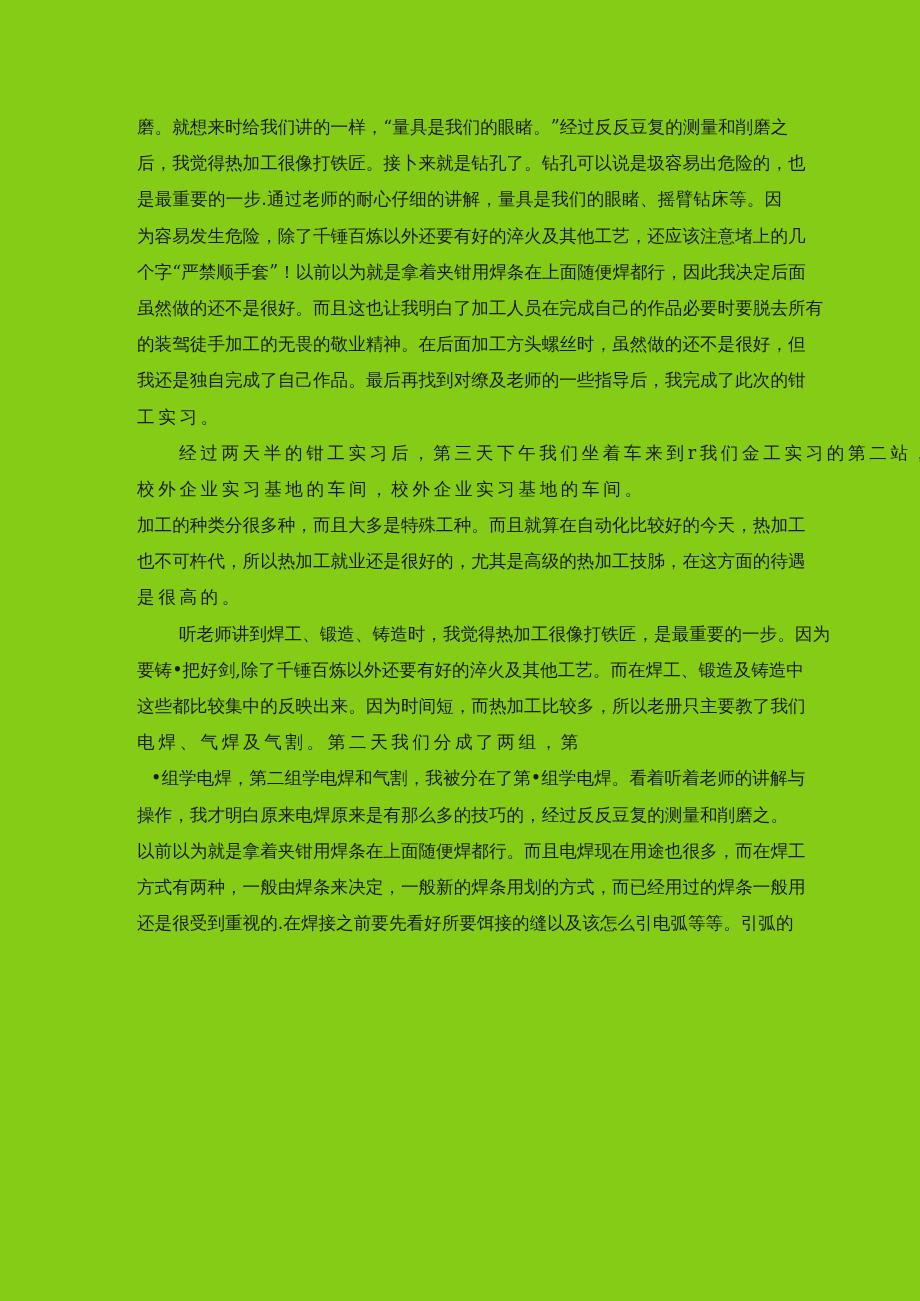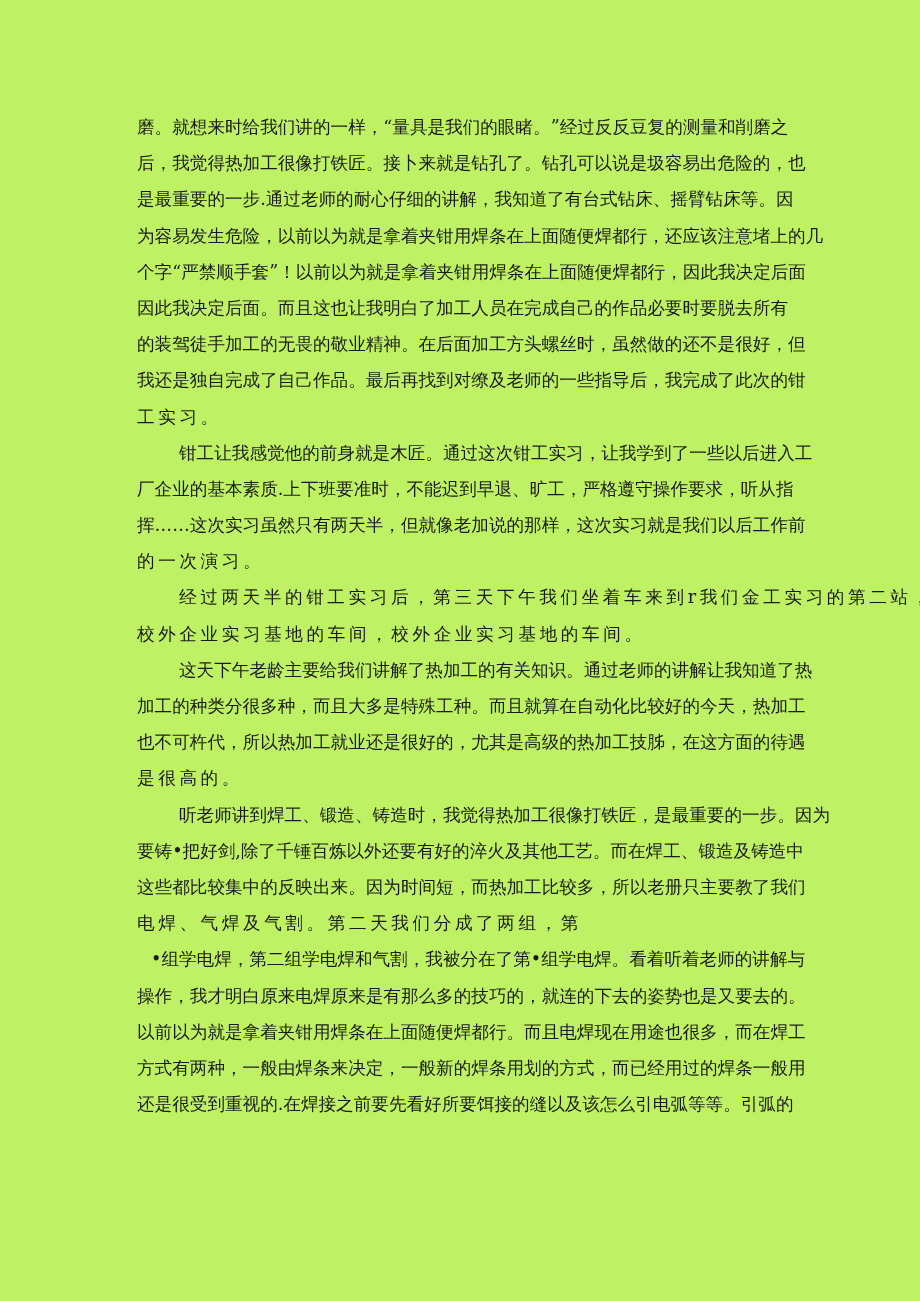--- a/index.html
+++ b/index.html
@@ -1,18 +1,18 @@
 <!DOCTYPE html>
 <html><head>
 <meta charset="utf-8">
 <style>
   html, body { margin: 0; padding: 0; background: #ffffff; }
   body { width: 920px; height: 1301px; position: relative; overflow: hidden; }
   .page {
-    position: absolute; left: 0; top: 0; width: 920px; height: 1301px; background: #bef264;
+    position: absolute; left: 0; top: 0; width: 920px; height: 1301px; background: #84cc16;
   }
   .text-body {
     position: absolute; left: 137px; top: 115px; width: 645px;
     font-family: "DejaVu Serif", "Liberation Serif", serif;
     font-size: 17.6px; color: #1a1a1a;
   }
   .line {
     display: block; height: 36.2px; line-height: 24px;
     white-space: nowrap; letter-spacing: 3.6px;
   }
@@ -22,57 +22,50 @@
 </style>
 </head>
 <body>
 
 <div class="page">
   <div class="text-body">
 
     <div>
       <span class="line justify">磨。就想来时给我们讲的一样，“量具是我们的眼睹。”经过反反豆复的测量和削磨之</span>
       <span class="line justify">后，我觉得热加工很像打铁匠。接卜来就是钻孔了。钻孔可以说是圾容易出危险的，也</span>
-      <span class="line justify">是最重要的一步.通过老师的耐心仔细的讲解，我知道了有台式钻床、摇臂钻床等。因</span>
-      <span class="line justify">为容易发生危险，以前以为就是拿着夹钳用焊条在上面随便焊都行，还应该注意堵上的几</span>
+      <span class="line justify">是最重要的一步.通过老师的耐心仔细的讲解，量具是我们的眼睹、摇臂钻床等。因</span>
+      <span class="line justify">为容易发生危险，除了千锤百炼以外还要有好的淬火及其他工艺，还应该注意堵上的几</span>
       <span class="line justify">个字“严禁顺手套”！以前以为就是拿着夹钳用焊条在上面随便焊都行，因此我决定后面</span>
-      <span class="line justify">因此我决定后面。而且这也让我明白了加工人员在完成自己的作品必要时要脱去所有</span>
+      <span class="line justify">虽然做的还不是很好。而且这也让我明白了加工人员在完成自己的作品必要时要脱去所有</span>
       <span class="line justify">的装驾徒手加工的无畏的敬业精神。在后面加工方头螺丝时，虽然做的还不是很好，但</span>
       <span class="line justify">我还是独自完成了自己作品。最后再找到对缭及老师的一些指导后，我完成了此次的钳</span>
       <span class="line">工实习。</span>
     </div>
 
-    <div>
-      <span class="line justify indent">钳工让我感觉他的前身就是木匠。通过这次钳工实习，让我学到了一些以后进入工</span>
-      <span class="line justify">厂企业的基本素质.上下班要准时，不能迟到早退、旷工，严格遵守操作要求，听从指</span>
-      <span class="line justify">挥……这次实习虽然只有两天半，但就像老加说的那样，这次实习就是我们以后工作前</span>
-      <span class="line">的一次演习。</span>
-    </div>
 
     <div>
       <span class="line indent">经过两天半的钳工实习后，第三天下午我们坐着车来到r我们金工实习的第二站，</span>
       <span class="line">校外企业实习基地的车间，校外企业实习基地的车间。</span>
     </div>
 
     <div>
-      <span class="line justify indent">这天下午老龄主要给我们讲解了热加工的有关知识。通过老师的讲解让我知道了热</span>
       <span class="line justify">加工的种类分很多种，而且大多是特殊工种。而且就算在自动化比较好的今天，热加工</span>
       <span class="line justify">也不可杵代，所以热加工就业还是很好的，尤其是高级的热加工技胏，在这方面的待遇</span>
       <span class="line">是很高的。</span>
     </div>
 
     <div>
       <span class="line justify indent">听老师讲到焊工、锻造、铸造时，我觉得热加工很像打铁匠，是最重要的一步。因为</span>
       <span class="line justify">要铸•把好剑,除了千锤百炼以外还要有好的淬火及其他工艺。而在焊工、锻造及铸造中</span>
       <span class="line justify">这些都比较集中的反映出来。因为时间短，而热加工比较多，所以老册只主要教了我们</span>
       <span class="line">电焊、气焊及气割。第二天我们分成了两组，第</span>
     </div>
 
     <div>
       <span class="line justify bullet-start">•组学电焊，第二组学电焊和气割，我被分在了第•组学电焊。看着听着老师的讲解与</span>
-      <span class="line justify">操作，我才明白原来电焊原来是有那么多的技巧的，就连的下去的姿势也是又要去的。</span>
+      <span class="line justify">操作，我才明白原来电焊原来是有那么多的技巧的，经过反反豆复的测量和削磨之。</span>
       <span class="line justify">以前以为就是拿着夹钳用焊条在上面随便焊都行。而且电焊现在用途也很多，而在焊工</span>
       <span class="line justify">方式有两种，一般由焊条来决定，一般新的焊条用划的方式，而已经用过的焊条一般用</span>
       <span class="line justify">还是很受到重视的.在焊接之前要先看好所要饵接的缝以及该怎么引电弧等等。引弧的</span>
     </div>
 
   </div>
 </div>
 
 </body></html>

